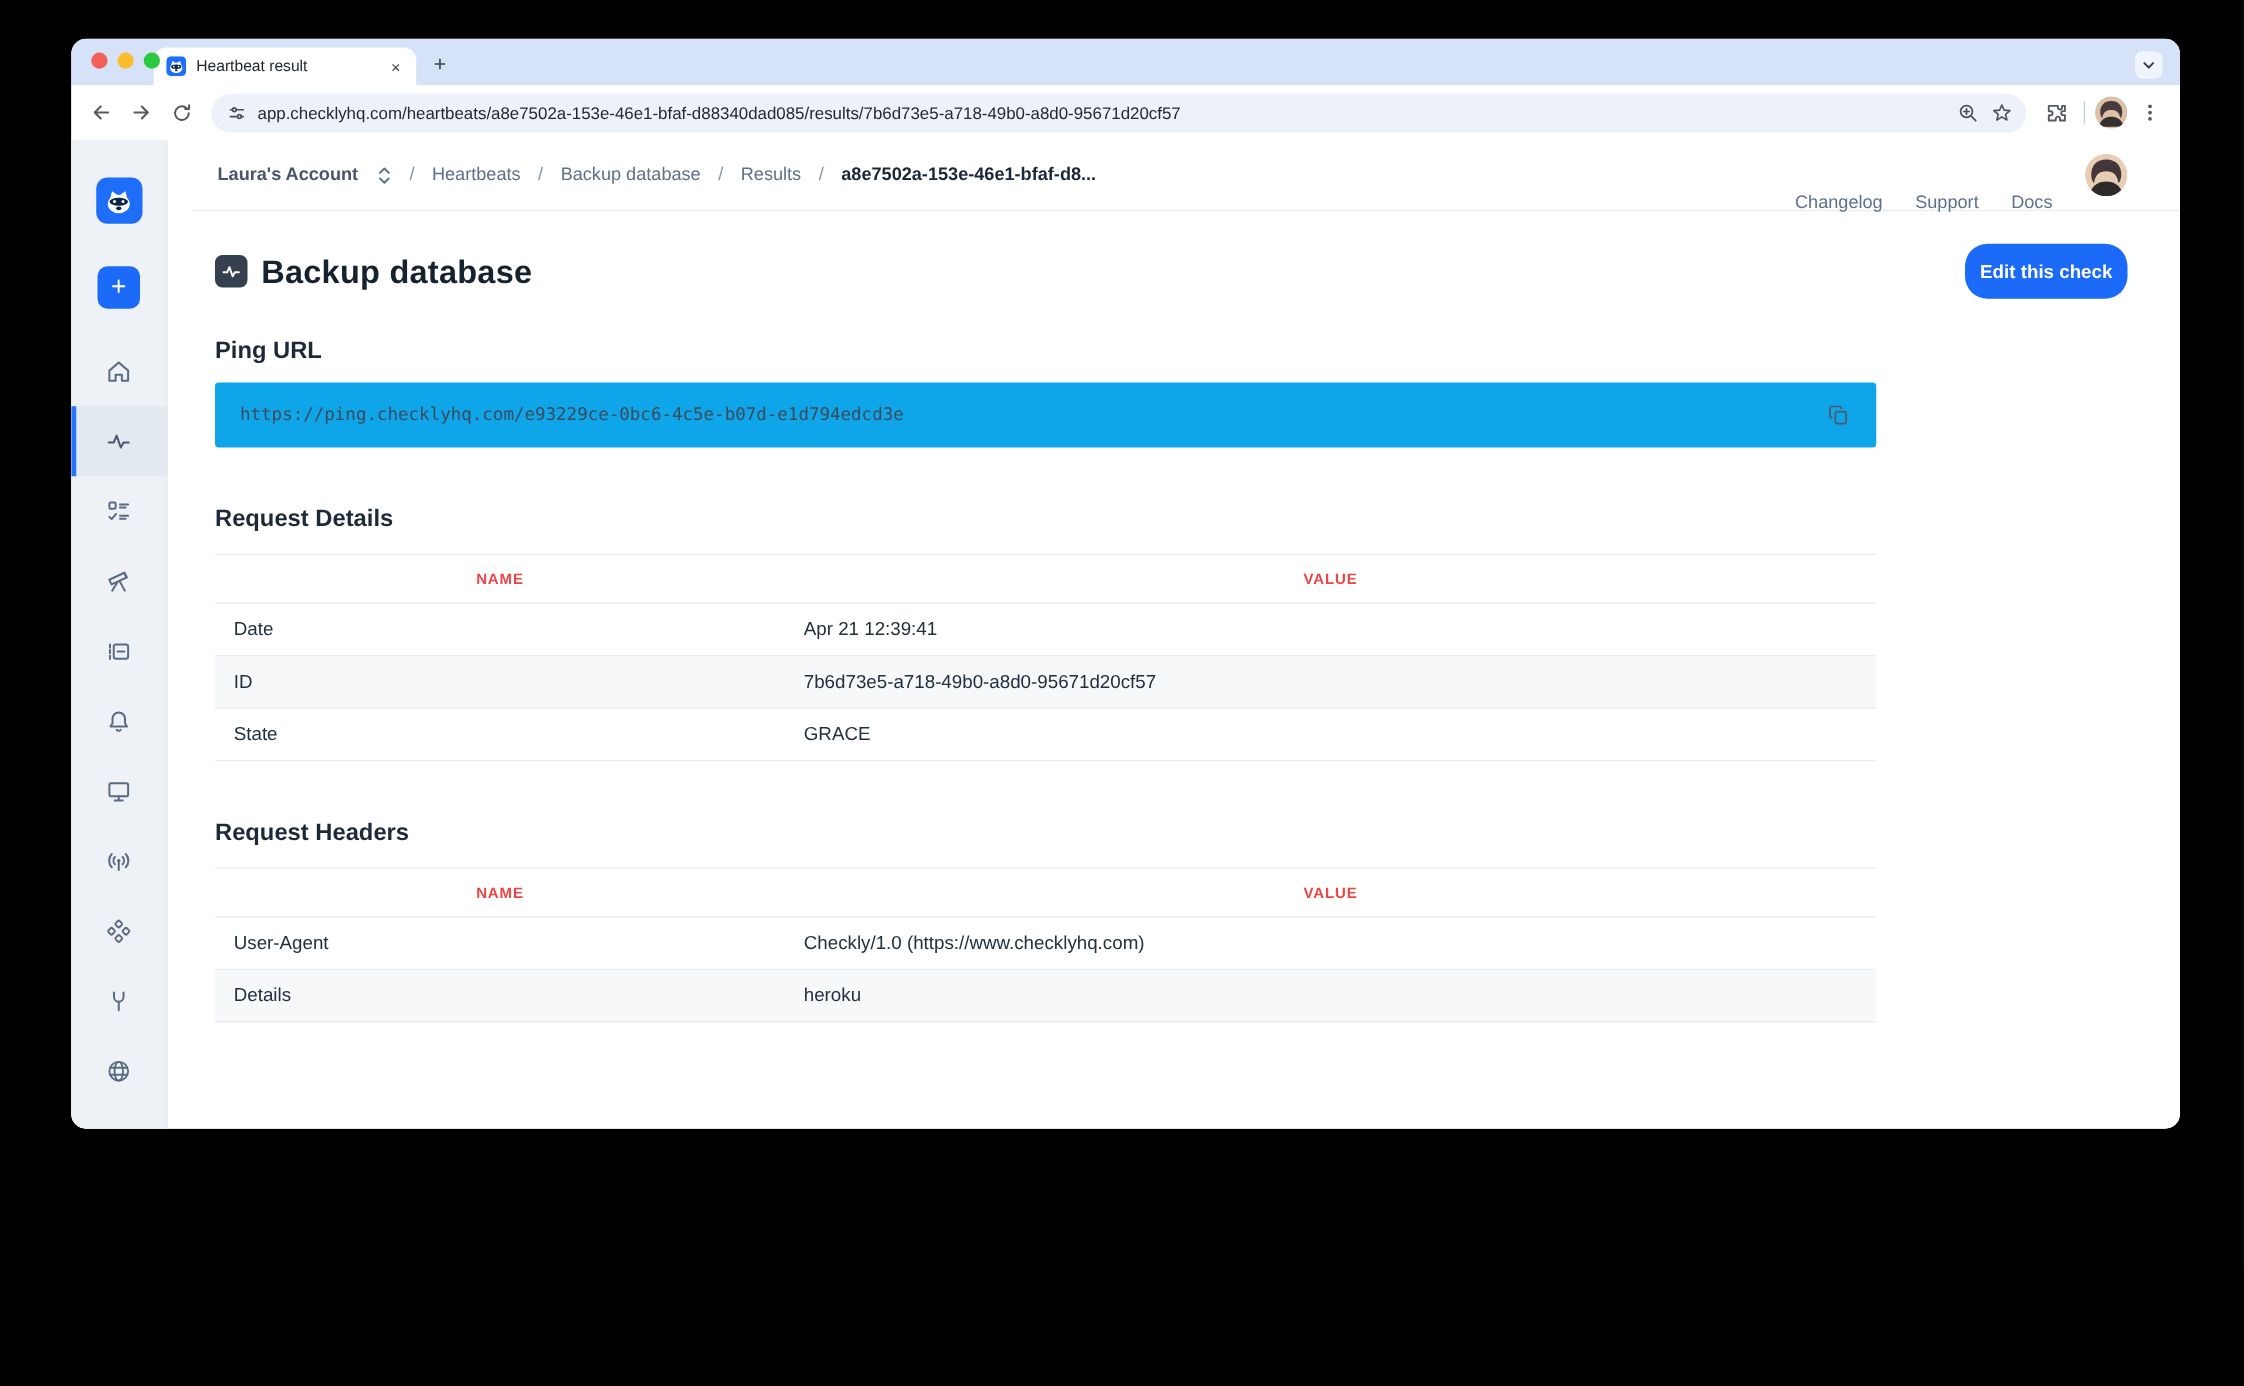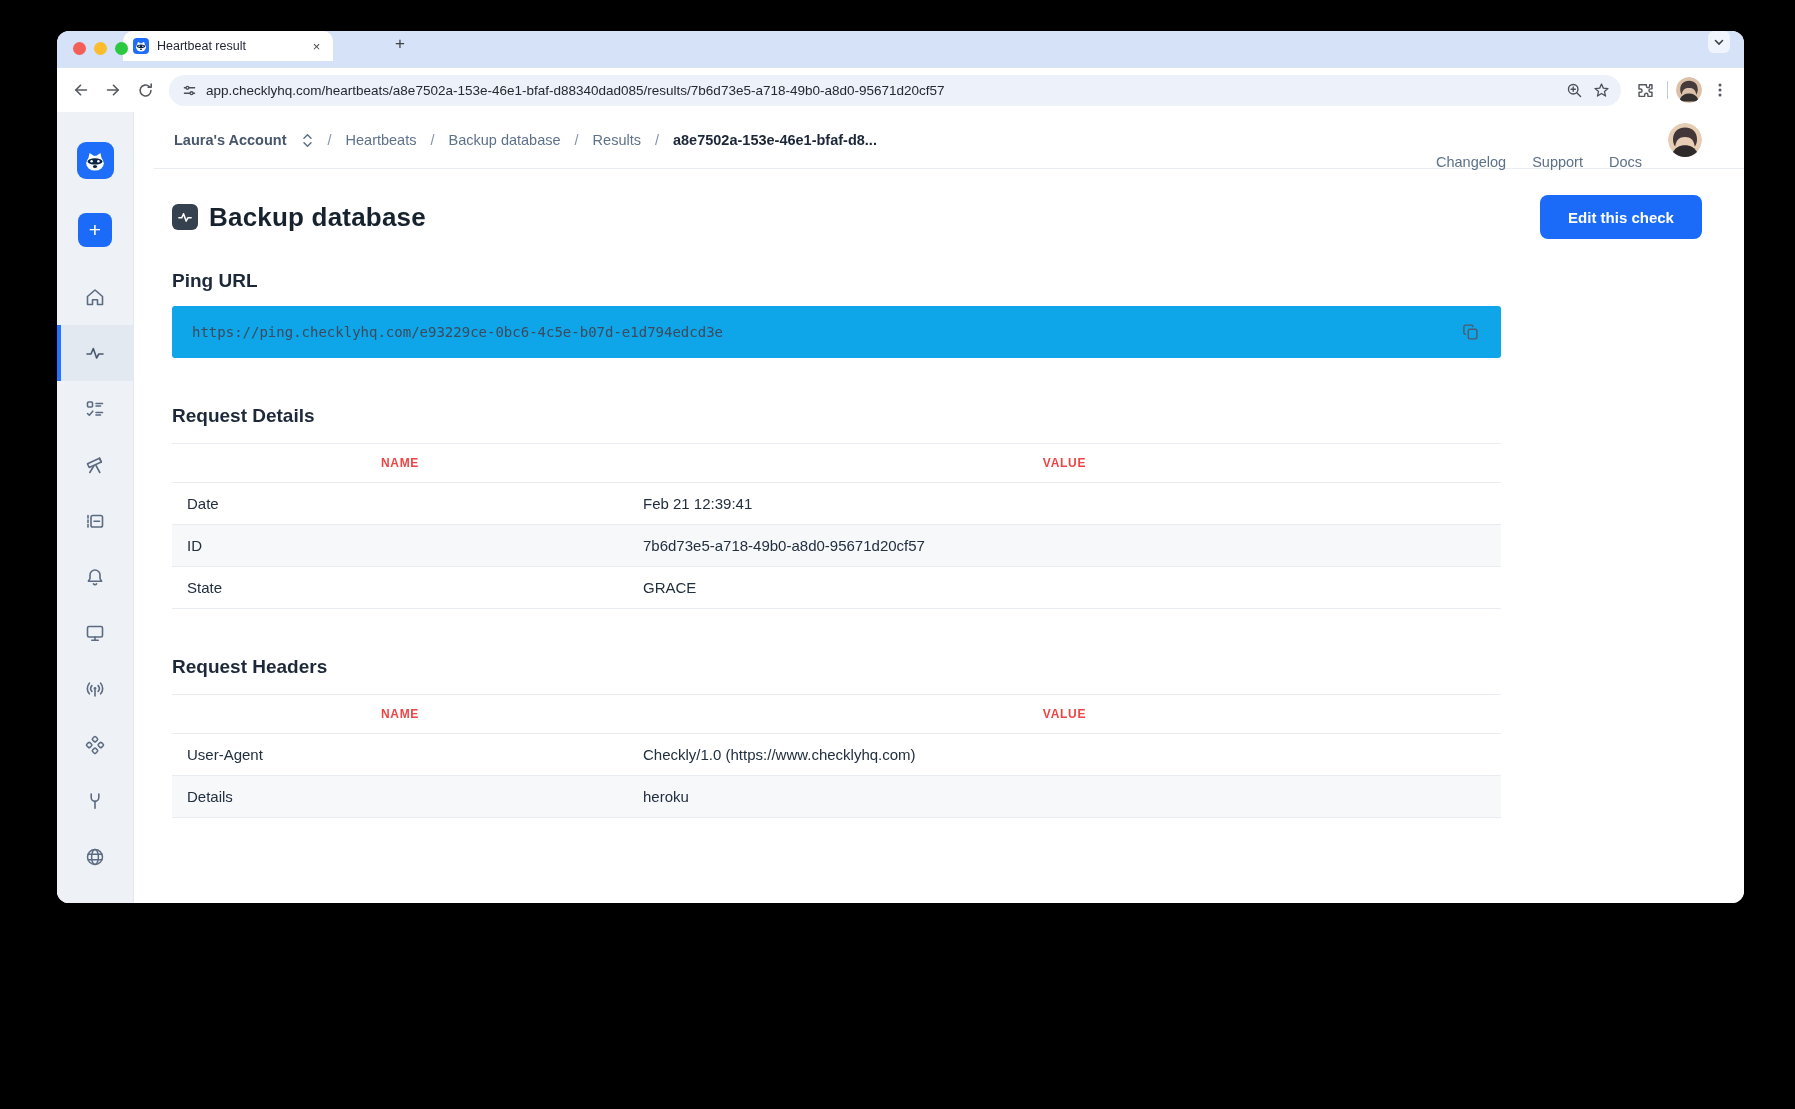--- a/index.html
+++ b/index.html
@@ -2,21 +2,21 @@
 <html><head>
 <meta charset="utf-8">
 <style>
   * { margin:0; padding:0; box-sizing:border-box; }
   html,body { width:1795px; height:1109px; background:#000; font-family:"Liberation Sans", sans-serif; overflow:hidden; }
 
   .window { position:absolute; left:57px; top:31px; width:1687px; height:872px;
             border-radius:12px; overflow:hidden; background:#fff; display:flex; flex-direction:column; }
 
   
-  .tabstrip { height:37px; background:#d5e2f8; display:flex; align-items:flex-start; flex-shrink:0; position:relative;gap:48px; }
+  .tabstrip { height:37px; background:#d5e2f8; display:flex; align-items:flex-end; flex-shrink:0; position:relative; }
   .traffic { position:absolute; left:16px; top:11px; display:flex; gap:8px; }
   .tl { width:13px; height:13px; border-radius:50%; }
   .tl.red{ background:#f35f57; } .tl.yellow{ background:#fbbd2e; } .tl.green{ background:#2bc840; }
   .tab { margin-left:66px; width:210px; height:30px; background:#fff; border-radius:10px 10px 0 0;
          display:flex; align-items:center; padding:0 8px 0 10px; gap:8px; }
   .tab-title { font-size:12.5px; color:#1f2430; flex:1; white-space:nowrap; overflow:hidden; }
   .tab-close { width:17px; height:17px; border-radius:50%; display:flex; align-items:center; justify-content:center;
                color:#42464e; font-size:13px; line-height:1; }
   .newtab { width:26px; height:26px; margin:0 0 3px 6px; display:flex; align-items:center; justify-content:center;
             color:#3c4043; font-size:17px; border-radius:50%; }
@@ -66,21 +66,21 @@
   .header-links a { color:#5d7189; text-decoration:none;margin-top:44px; }
   .avatar { width:34px; height:34px; border-radius:50%; overflow:hidden; margin-left:26px; flex-shrink:0; }
 
   
   .content { flex:1; overflow:hidden; padding:26px 42px 0 18px; }
   .title-row { display:flex; align-items:center; height:44px; }
   .title-icon { width:26px; height:26px; border-radius:6px; background:#35414f; display:flex;
                 align-items:center; justify-content:center; margin-right:11px; flex-shrink:0; }
   h1.page-title { font-size:26px; font-weight:bold; color:#17222f; letter-spacing:.2px; }
   .title-spacer { flex:1; }
-  .edit-btn { width:162px; height:44px; background:#1b6bf8; color:#fff; border:none; border-radius:8px;
+  .edit-btn { width:130px; height:44px; background:#1b6bf8; color:#fff; border:none; border-radius:18px;
               font-size:15px; font-weight:bold; font-family:"Liberation Sans",sans-serif; cursor:pointer; }
 
   .section-h { font-size:19px; font-weight:bold; color:#1d2939; }
   .ping-h { margin-top:31px; }
   .ping-box { margin-top:14px; width:1329px; height:52px; background:#0ea5e9; border-radius:3px;
               display:flex; align-items:center; padding:0 18px 0 20px; }
   .ping-url { font-family:"DejaVu Sans Mono", monospace; font-size:14px; color:#3d4a5c; flex:1;
               white-space:nowrap; overflow:hidden; }
   .copy-btn { display:flex; color:#4c5a6b; padding:2px; }
 
@@ -350,21 +350,21 @@
         <table class="kv">
           <thead>
             <tr>
               <th>NAME</th>
               <th>VALUE</th>
             </tr>
           </thead>
           <tbody>
               <tr>
                 <td>Date</td>
-                <td>Feb 21 12:39:41</td>
+                <td>Apr 21 12:39:41</td>
               </tr>
               <tr>
                 <td>ID</td>
                 <td>7b6d73e5-a718-49b0-a8d0-95671d20cf57</td>
               </tr>
               <tr>
                 <td>State</td>
                 <td>GRACE</td>
               </tr>
             </tbody>

